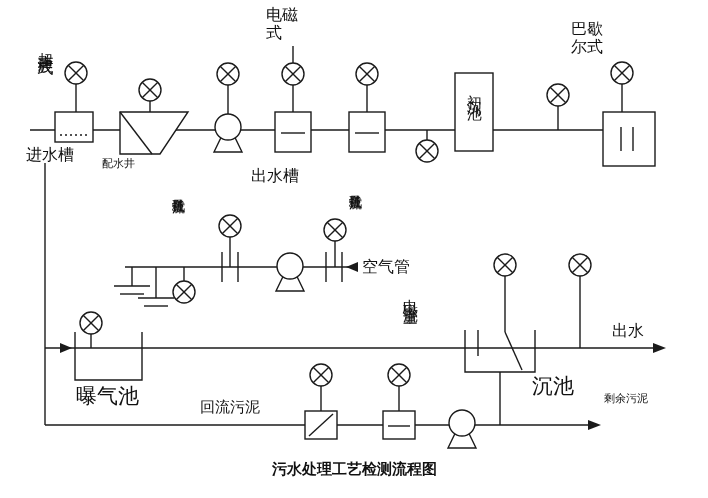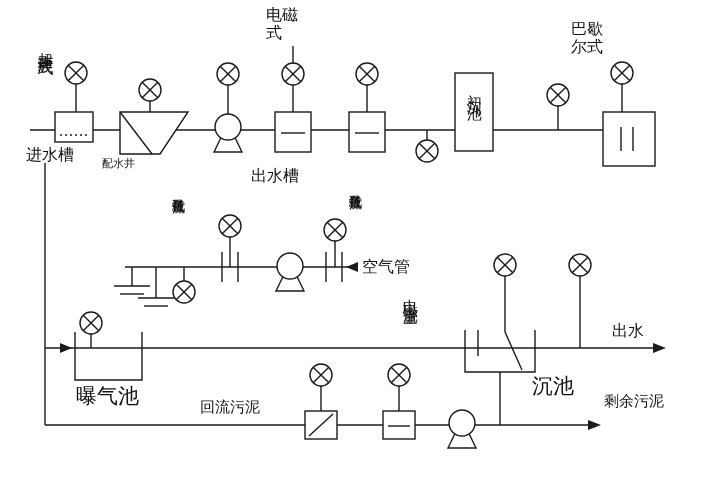--- a/index.html
+++ b/index.html
@@ -152,15 +152,16 @@
   <div class="lbl v" style="left:466px;top:82px;font-size:15px;letter-spacing:6px;">初沉池</div>
   <div class="lbl wrap" style="left:527px;top:20px;width:36px;font-size:16px;margin-left:44px;">巴歇尔式</div>
   <div class="lbl v" style="left:170px;top:189px;font-size:13px;">孔板流量计</div>
   <div class="lbl v" style="left:347px;top:185px;font-size:13px;">孔板流量计</div>
   <div class="lbl" style="left:362px;top:258px;font-size:16px;">空气管</div>
   <div class="lbl v" style="left:402px;top:287px;font-size:15px;letter-spacing:4px;">电磁流量</div>
   <div class="lbl" style="left:612px;top:322px;font-size:16px;">出水</div>
   <div class="lbl" style="left:532px;top:374px;font-size:21px;">沉池</div>
   <div class="lbl" style="left:76px;top:384px;font-size:21px;">曝气池</div>
   <div class="lbl" style="left:200px;top:400px;font-size:15px;font-family:Liberation Mono, monospace;">回流污泥</div>
-  <div class="lbl" style="left:604px;top:392px;font-size:15px;">剩余污泥</div>
+  <div class="lbl" style="left:604px;top:392px;font-size:11px;">剩余污泥</div>
 
+  <div class="lbl caption" style="left:272px;top:460px;font-size:15px;">污水处理工艺检测流程图</div>
 </div>
 
 </body></html>

